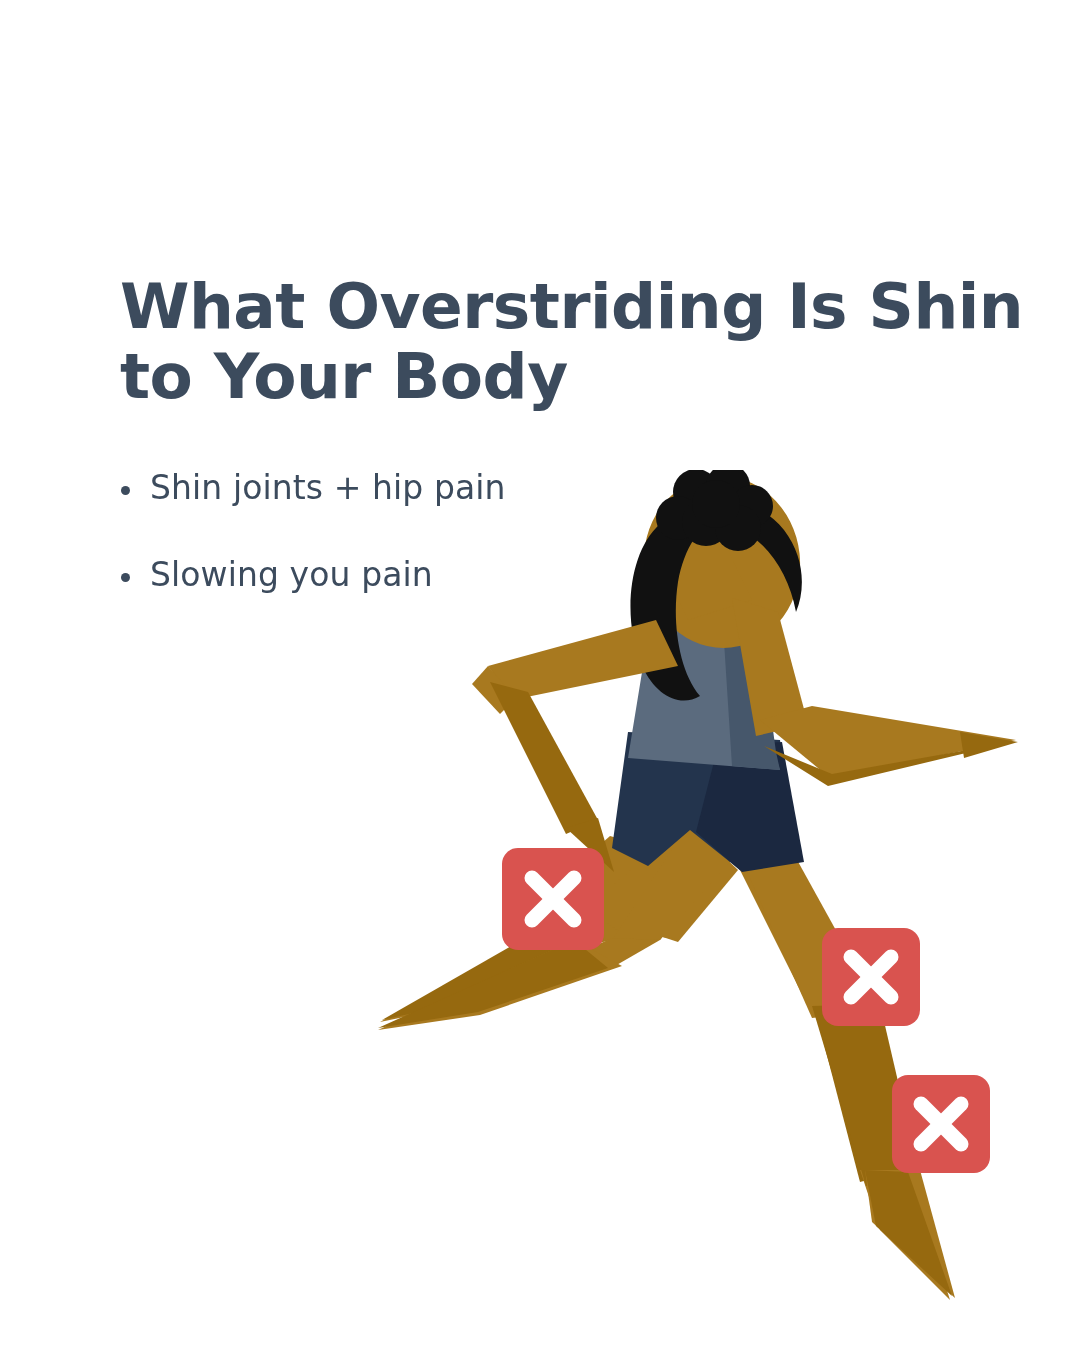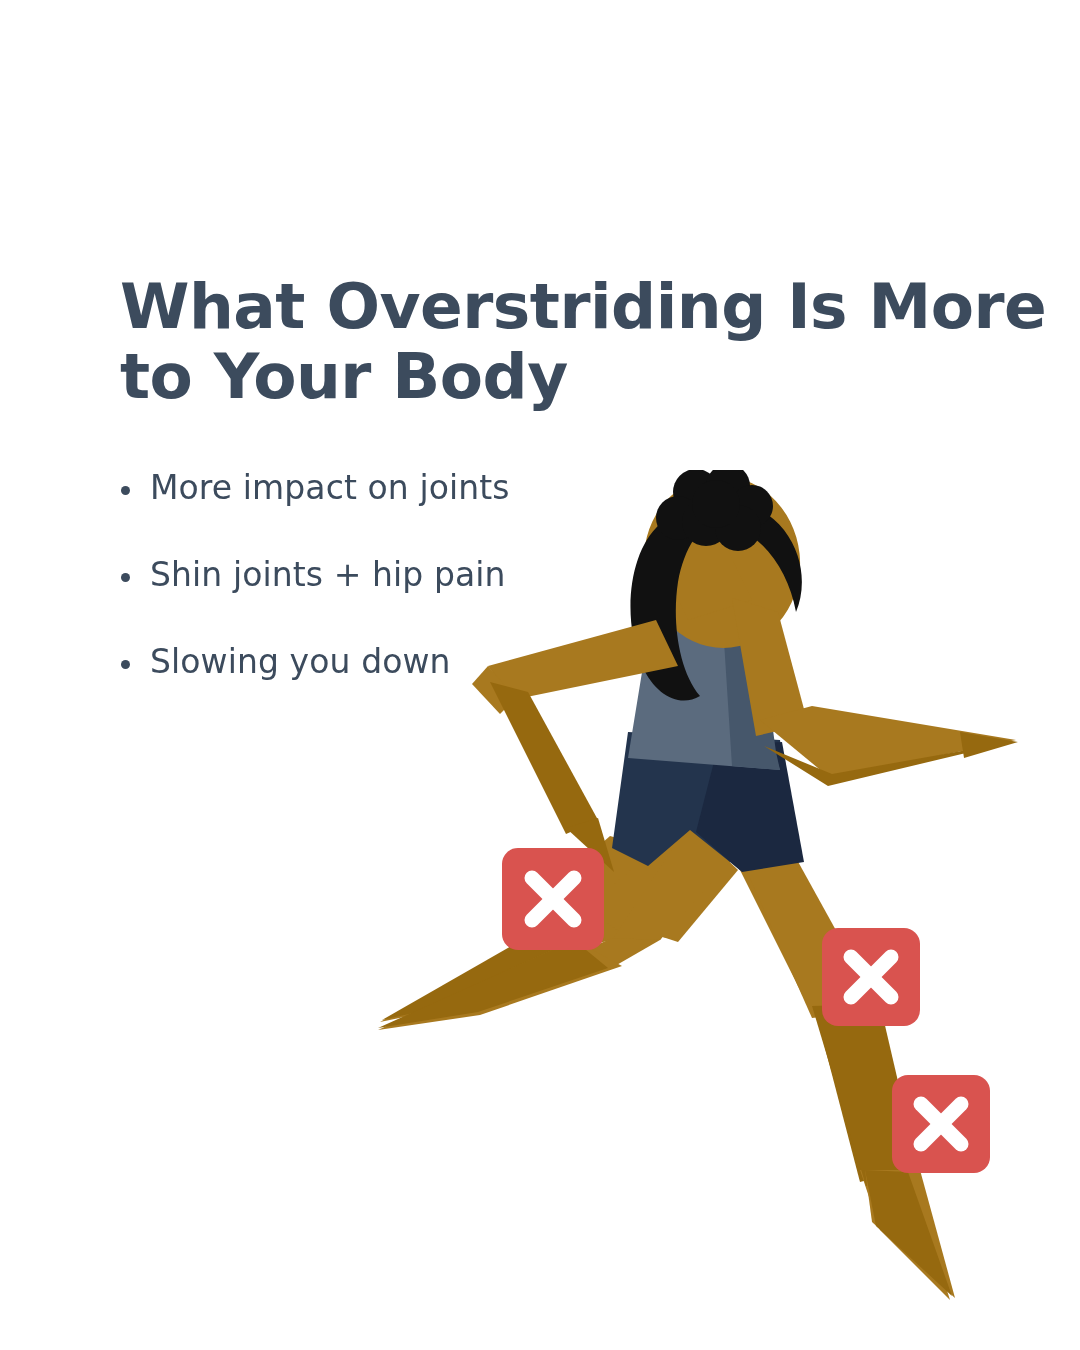--- a/index.html
+++ b/index.html
@@ -87,36 +87,32 @@
     width: 100%;
     height: 100%;
   }
 </style>
 </head>
 <body>
 
 <div id="canvas">
 
   <h1 class="headline">
-    <span class="line">What Overstriding Is More</span>
+    <span class="line">What Overstriding Is Shin</span>
     <span class="line">to Your Body</span>
   </h1>
 
   <ul class="bullets">
-    <li>
-      <span class="bullet-dot"></span>
-      <span class="bullet-text">More impact on joints</span>
-    </li>
     <li>
       <span class="bullet-dot"></span>
       <span class="bullet-text">Shin joints + hip pain</span>
     </li>
     <li>
       <span class="bullet-dot"></span>
-      <span class="bullet-text">Slowing you down</span>
+      <span class="bullet-text">Slowing you pain</span>
     </li>
   </ul>
 
   <div id="runner-illustration">
     <svg viewBox="0 0 660 830" xmlns="http://www.w3.org/2000/svg">
 
       <g>
 
         <path d="M318 380 L352 392 L300 470 L250 452 Z" fill="#96690f"></path>
 

